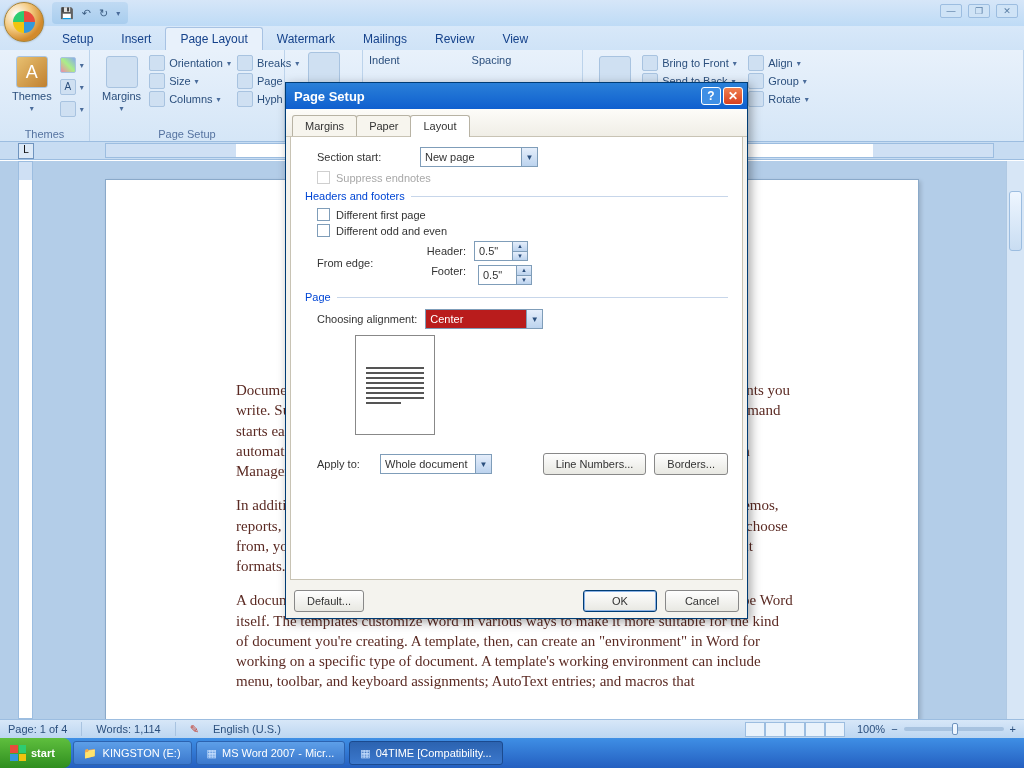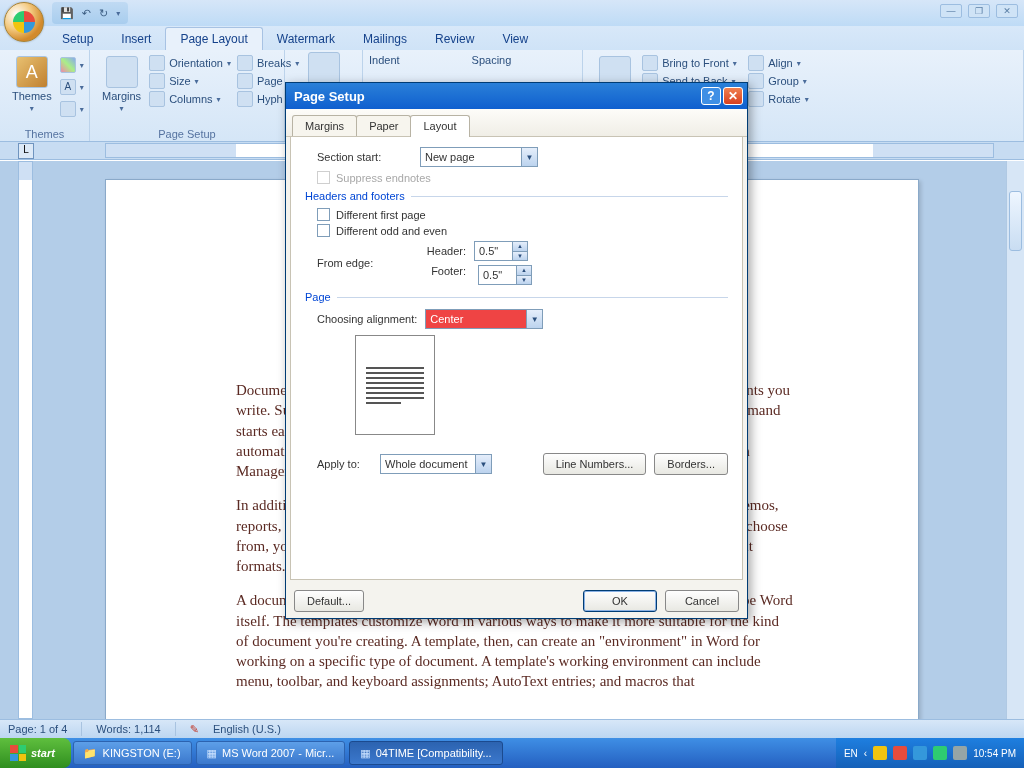--- a/index.html
+++ b/index.html
@@ -47,21 +47,21 @@
 .statusbar { position:absolute; bottom:30px; left:0; right:0; height:19px; background:linear-gradient(#d7e7f8,#bcd6f1); border-top:1px solid #9cbde0; display:flex; align-items:center; font-size:11px; color:#2b4f7d; gap:14px; padding:0 8px;}
 .statusbar .sep { width:1px; height:14px; background:#a8c3e0;}
 .zoom { margin-left:auto; display:flex; align-items:center; gap:6px;}
 .zslider { width:100px; height:4px; background:#a8c3e0; position:relative; border-radius:2px;}
 .zslider .kn { position:absolute; left:48px; top:-4px; width:6px; height:12px; background:#eef6ff; border:1px solid #6f94bf; border-radius:2px;}
 .viewbtns { display:flex; gap:0; margin-right:6px;}
 .viewbtns div{ width:20px; height:15px; border:1px solid #9cbde0; background:#e9f2fb;}
 
 
 .taskbar { position:absolute; bottom:0; left:0; right:0; height:30px; background:linear-gradient(#3f8fe5,#245fc0); display:flex; align-items:center; font-size:11px; color:#fff;}
-.startbtn { height:30px; background:linear-gradient(#5fbf3e,#2f8e1f); padding:0 16px 0 10px; display:flex; align-items:center; gap:5px; font-weight:bold; font-style:italic; border-radius:0 8px 8px 0;}
+.startbtn { height:30px; background:linear-gradient(#5fbf3e,#2f8e1f); padding:0 16px 0 10px; display:flex; align-items:center; gap:5px; font-weight:bold; border-radius:0 8px 8px 0;}
 .startbtn .logo{ width:16px; height:16px; display:grid; grid-template-columns:1fr 1fr; grid-template-rows:1fr 1fr; gap:1px;}
 .startbtn .logo div{background:#fff;}
 .startbtn .logo div:nth-child(1){background:#e74c3c;} .startbtn .logo div:nth-child(2){background:#2ecc71;} .startbtn .logo div:nth-child(3){background:#3498db;} .startbtn .logo div:nth-child(4){background:#f1c40f;}
 .tbtn { height:24px; margin:0 2px; padding:0 10px; background:linear-gradient(#5d9fe8,#3b78cd); border:1px solid #2c63b0; border-radius:3px; display:flex; align-items:center; gap:5px; max-width:170px; overflow:hidden; white-space:nowrap;}
 .tbtn.active{ background:linear-gradient(#2c63b0,#3b78cd); border-color:#1b4a8f;}
 .tray{ margin-left:auto; background:linear-gradient(#1e7fe0,#1560b8); height:30px; display:flex; align-items:center; padding:0 8px; gap:6px; font-size:10px;}
 .tray .ic{ width:14px; height:14px; border-radius:2px;}
 
 
 .dialog { position:absolute; left:285px; top:82px; width:463px; height:537px; background:#f4f3ee; border:1px solid #003c74; box-shadow:3px 3px 10px rgba(0,0,0,.35); z-index:100; font-size:11px; color:#333;}
@@ -72,21 +72,21 @@
 .dlg-tabs { height:28px; background:linear-gradient(#fdfcf9,#f0eee6); border-bottom:1px solid #c8c3b4; display:flex; align-items:flex-end; padding-left:6px; }
 .dlg-tabs .t{ padding:4px 12px; border:1px solid #b8b3a4; border-bottom:none; background:#f7f5ee; margin-right:-1px; cursor:pointer; font-size:11px; border-radius:3px 3px 0 0;}
 .dlg-tabs .t.active{ background:#fff; position:relative; top:1px; padding-bottom:5px;}
 .dlg-body{ padding:6px 14px 10px 14px; background:#fff; position:absolute; top:54px; bottom:38px; left:4px; right:4px; border:1px solid #c8c3b4; border-top:none;}
 .fs-label { color:#0046d5; font-size:11px; display:flex; align-items:center; gap:6px; margin:6px 0 6px 0;}
 .fs-label .line{ flex:1; height:1px; background:#c7d6ea;}
 .frow { display:flex; align-items:center; margin:4px 0 4px 12px; gap:8px;}
 .frow label{ min-width:95px;}
 .sel { height:20px; border:1px solid #7f9db9; background:#fff; display:flex; align-items:center; padding:0 4px; position:relative; font-size:11px;}
 .sel .arrow{ position:absolute; right:0; top:0; bottom:0; width:16px; background:linear-gradient(#e5eefb,#bcd3ee); border-left:1px solid #7f9db9; display:flex; align-items:center; justify-content:center; font-size:8px; color:#2b4f7d;}
-.sel.blue{ background:#ef4444; color:#fff;}
+.sel.blue{ background:#b91c1c; color:#fff;}
 .chk{ display:flex; align-items:center; gap:6px; margin:3px 0 3px 12px;}
 .chk .box{ width:13px; height:13px; border:1px solid #7f9db9; background:#fff;}
 .chk.dis{ color:#a8a8a8;} .chk.dis .box{border-color:#cfcfcf;}
 .spin { width:54px; height:20px; border:1px solid #7f9db9; background:#fff; display:flex; align-items:center; padding-left:4px; position:relative;}
 .spin .ar{ position:absolute; right:0; top:0; bottom:0; width:15px; display:flex; flex-direction:column;}
 .spin .ar div{ flex:1; background:linear-gradient(#e5eefb,#bcd3ee); border-left:1px solid #7f9db9; font-size:6px; text-align:center; line-height:8px; color:#2b4f7d;}
 .spin .ar div:first-child{border-bottom:1px solid #7f9db9;}
 .preview-box{ width:80px; height:100px; border:1px solid #888; margin:6px 0 0 50px; background:#fff; padding:18px 10px; display:flex; flex-direction:column; gap:3px; justify-content:center;}
 .preview-box div{ height:2px; background:#555;}
 .dlg-foot{ position:absolute; bottom:6px; left:8px; right:8px; display:flex; align-items:center; gap:8px;}
@@ -271,20 +271,35 @@
     </div>
 </div>
 
 <div class="statusbar">
   <span>Page: 1 of 4</span>
     <div class="sep"></div>
   <span>Words: 1,114</span>
     <div class="sep"></div>
   <span style="color:#c0392b">✎</span>
   <span>English (U.S.)</span>
+  <div class="zoom">
+    <div class="viewbtns">
+        <div></div>
+        <div></div>
+        <div></div>
+        <div></div>
+        <div></div>
+      </div>
+    <span>100%</span>
+    <span>−</span>
+    <div class="zslider">
+        <div class="kn"></div>
+      </div>
+    <span>+</span>
+  </div>
 </div>
 
 <div class="taskbar">
   <div class="startbtn">
       <div class="logo">
         <div></div>
         <div></div>
         <div></div>
         <div></div>
       </div>
@@ -295,30 +310,20 @@
       <span>KINGSTON (E:)</span>
     </div>
   <div class="tbtn">
       <span style="color:#cde3ff">▦</span>
       <span>MS Word 2007 - Micr...</span>
     </div>
   <div class="tbtn active">
       <span style="color:#cde3ff">▦</span>
       <span>04TIME [Compatibility...</span>
     </div>
-  <div class="tray">
-    <span>EN</span>
-    <span>‹</span>
-    <div class="ic" style="background:#f1c40f"></div>
-    <div class="ic" style="background:#e74c3c"></div>
-    <div class="ic" style="background:#3498db"></div>
-    <div class="ic" style="background:#2ecc71"></div>
-    <div class="ic" style="background:#95a5a6"></div>
-    <span>10:54 PM</span>
-  </div>
 </div>
 
 <div class="dialog">
   <div class="dlg-title">
     <span>Page Setup</span>
     <div class="btns">
       <div class="dlg-help">?</div>
       <div class="dlg-close">✕</div>
     </div>
   </div>

